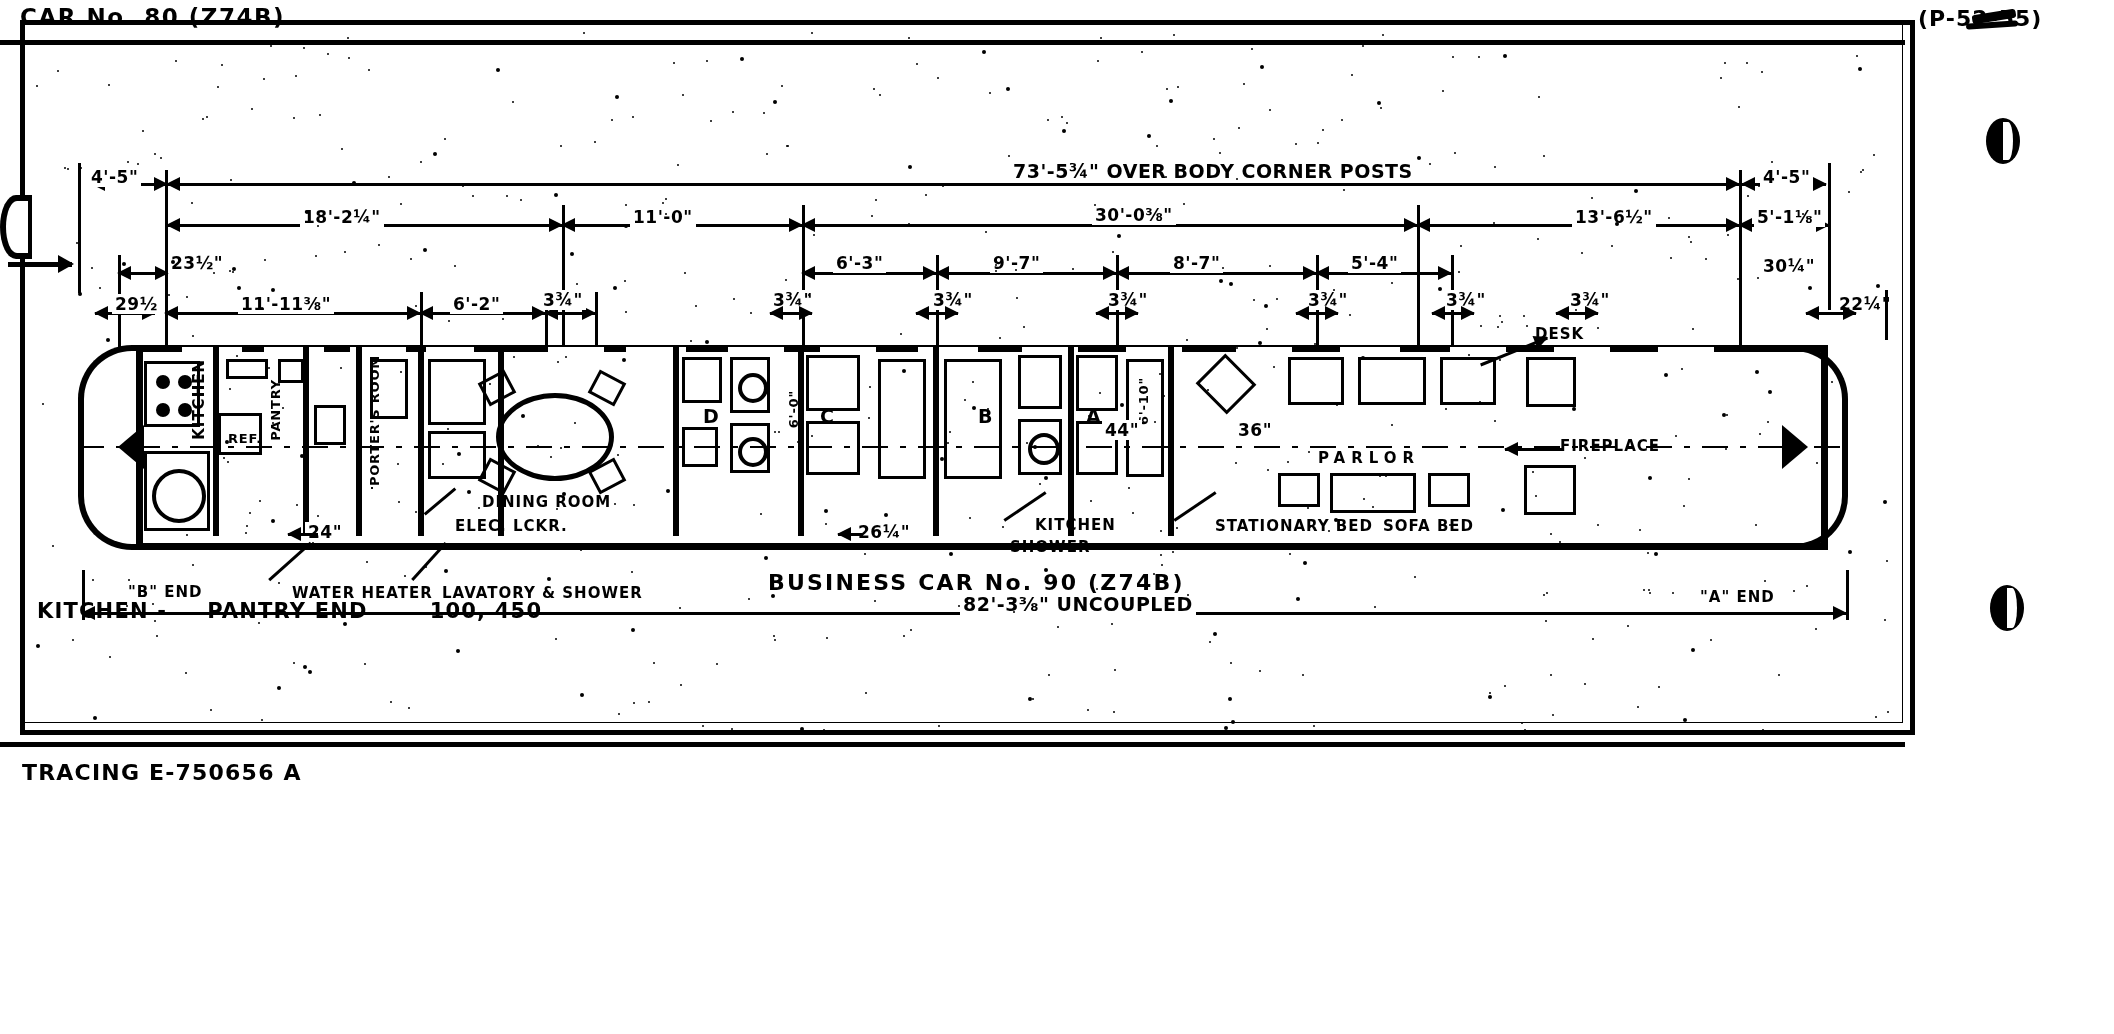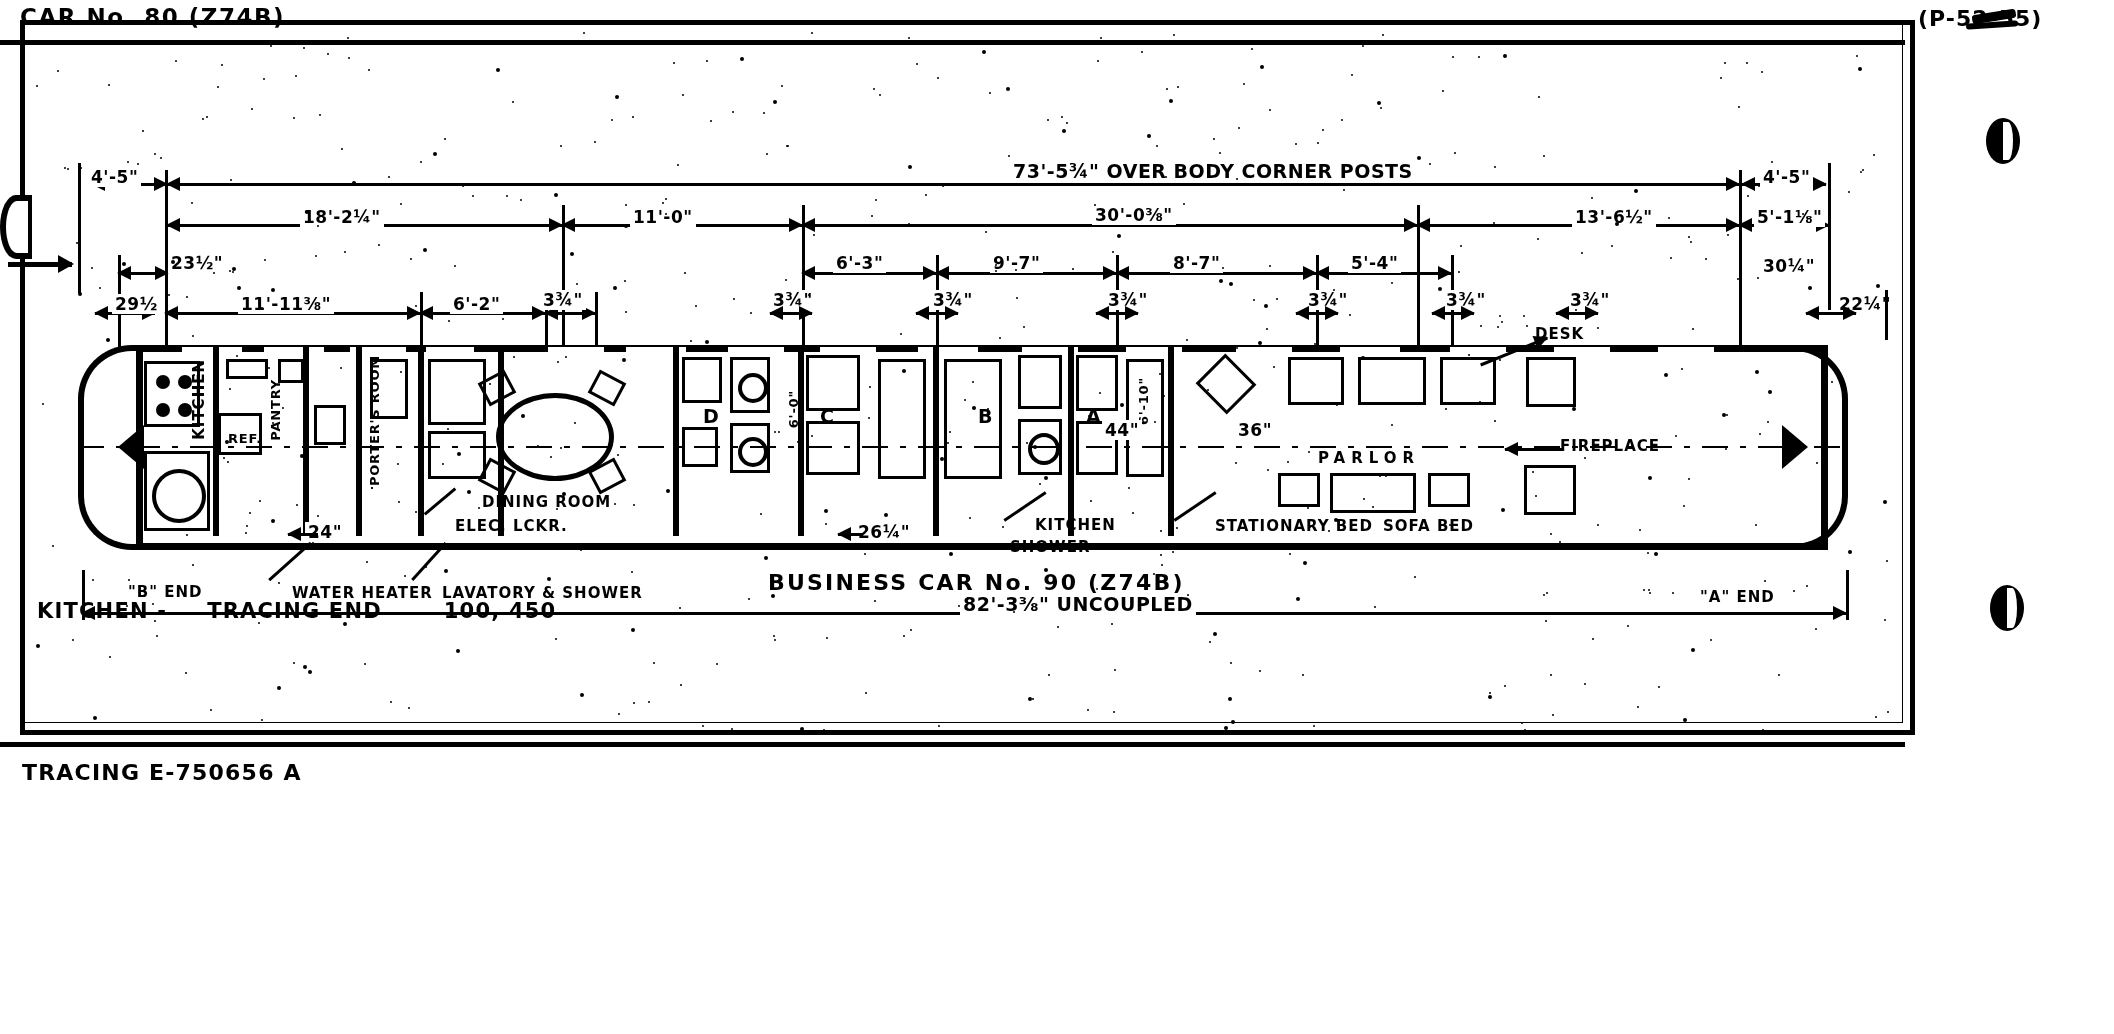--- a/index.html
+++ b/index.html
@@ -319,21 +319,21 @@
   <div class="vline" style="left:1846px;top:570px;height:50px;"></div>
   <div class="dline arrowL arrowR" style="left:82px;top:612px;width:1764px;"></div>
   <div class="dim dimmd" style="left:960px;top:593px;">82'-3⅜"  UNCOUPLED</div>
 
   <div class="title-c">BUSINESS CAR No. 90    (Z74B)</div>
 
   <table class="wt">
     <tbody>
         <tr>
       <td>KITCHEN -</td>
-      <td class="c2">TRACING END</td>
+      <td class="c2">PANTRY END</td>
       <td class="c3">100, 450</td>
     </tr>
   </tbody>
     </table>
 
   <div class="ftr-rule"></div>
   <div class="ftr-text">TRACING E-750656 A</div>
 
   <div class="speckle" id="speckle">
       <i style="left:938px;top:725px;width:2px;height:2px;"></i>

